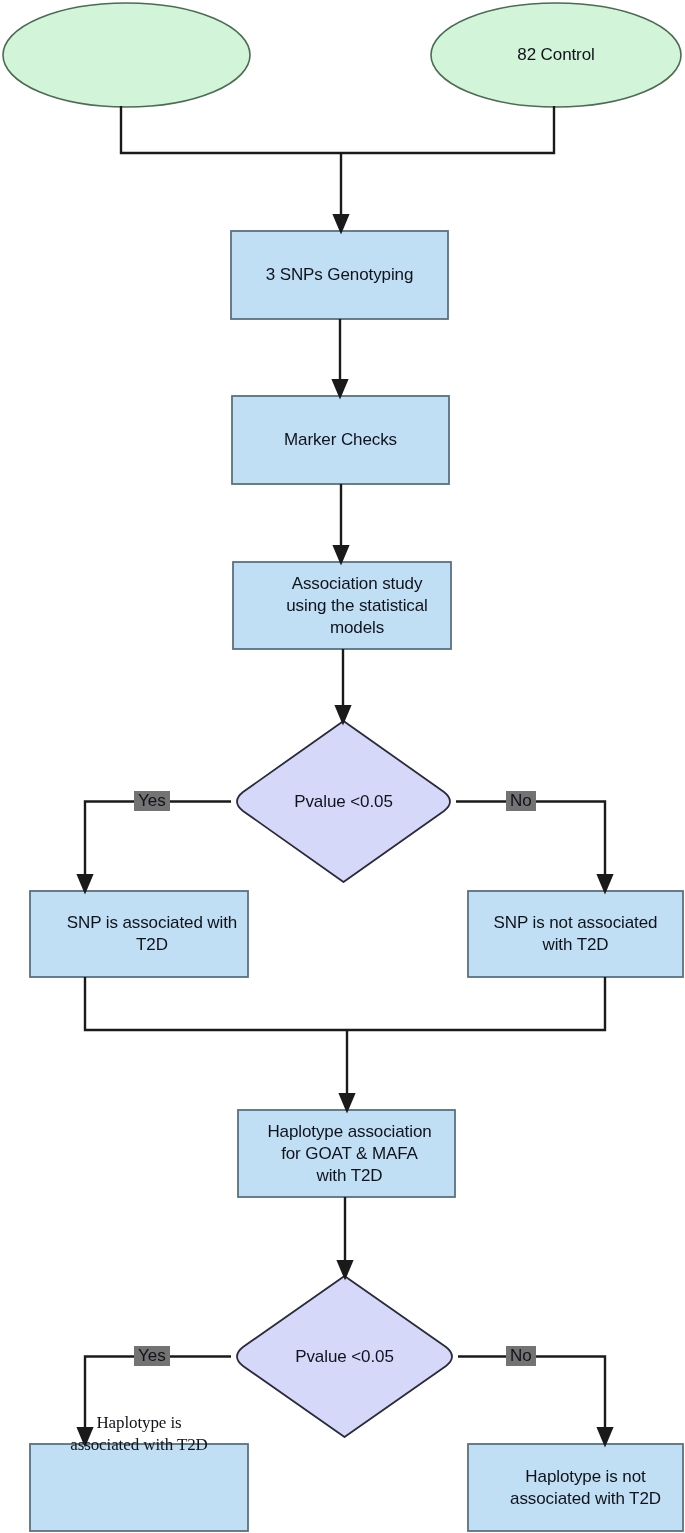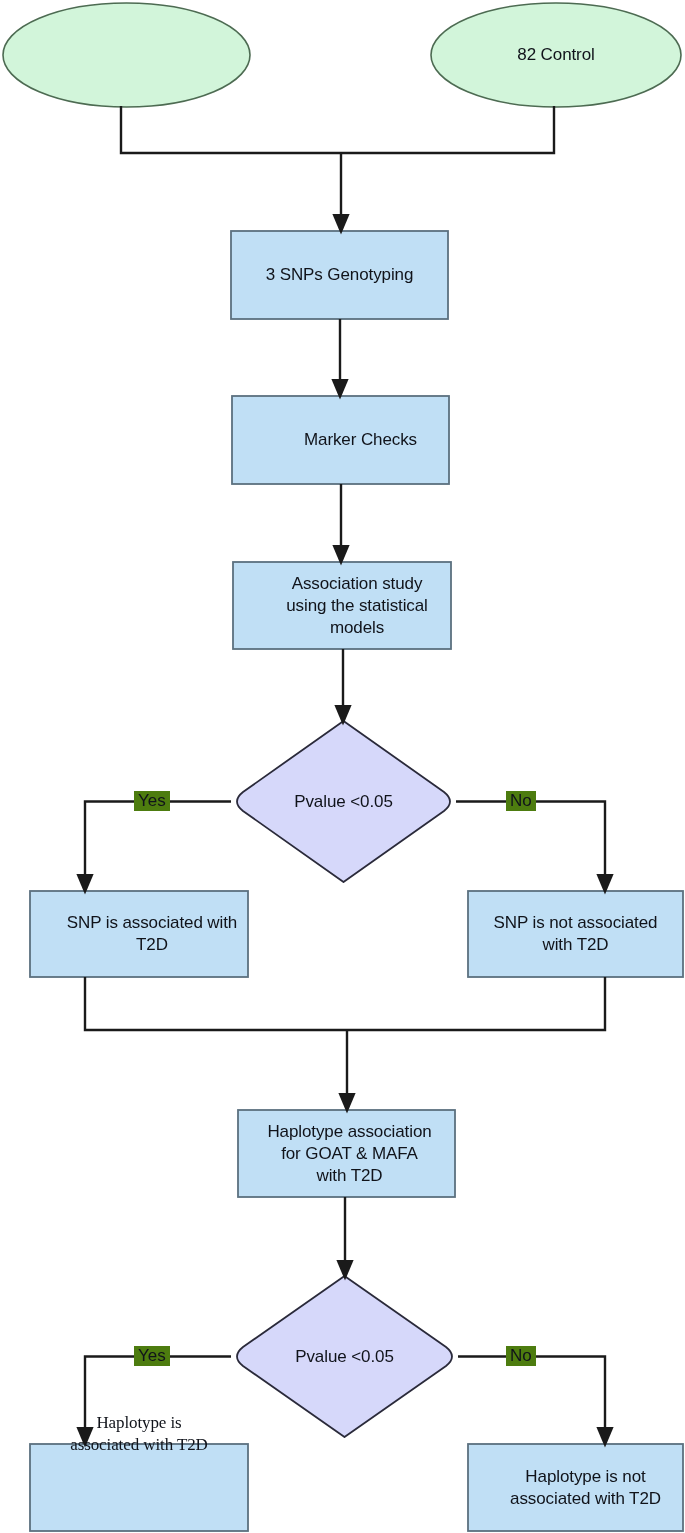--- a/index.html
+++ b/index.html
@@ -37,21 +37,21 @@
     letter-spacing: -0.1px;
     white-space: pre-line;
     pointer-events: none;
   }
   .edge-label {
     position: absolute;
     color: #10131a;
     font-family: "Liberation Sans", sans-serif;
     font-size: 17px;
     line-height: 20px;
-    background: #4d7c0f;
+    background: #737373;
     padding: 0 4px;
     text-align: center;
   }
 </style>
 </head>
 <body>
 
 <div id="canvas">
 
   <svg id="flow-svg" viewBox="0 0 685 1533">
@@ -117,21 +117,21 @@
 
       <path d="M458,1356.5 L605,1356.5 L605,1437" marker-end="url(#arrow)"></path>
     </g>
   </svg>
 
 
   <div class="node-label" style="left:431px; top:3px; width:250px; height:104px;">82 Control</div>
 
   <div class="node-label" style="left:231px; top:231px; width:217px; height:88px;">3 SNPs Genotyping</div>
 
-  <div class="node-label" style="left:232px; top:396px; width:217px; height:88px;margin-left:20px;">Marker Checks</div>
+  <div class="node-label" style="left:232px; top:396px; width:217px; height:88px;">Marker Checks</div>
 
   <div class="node-label" style="left:233px; top:562px; width:248px; height:87px;">Association study
 using the statistical
 models</div>
 
   <div class="node-label" style="left:231px; top:721px; width:225px; height:161px;">Pvalue &lt;0.05</div>
 
   <div class="node-label" style="left:30px; top:891px; width:244px; height:86px;">SNP is associated with
 T2D</div>
 

